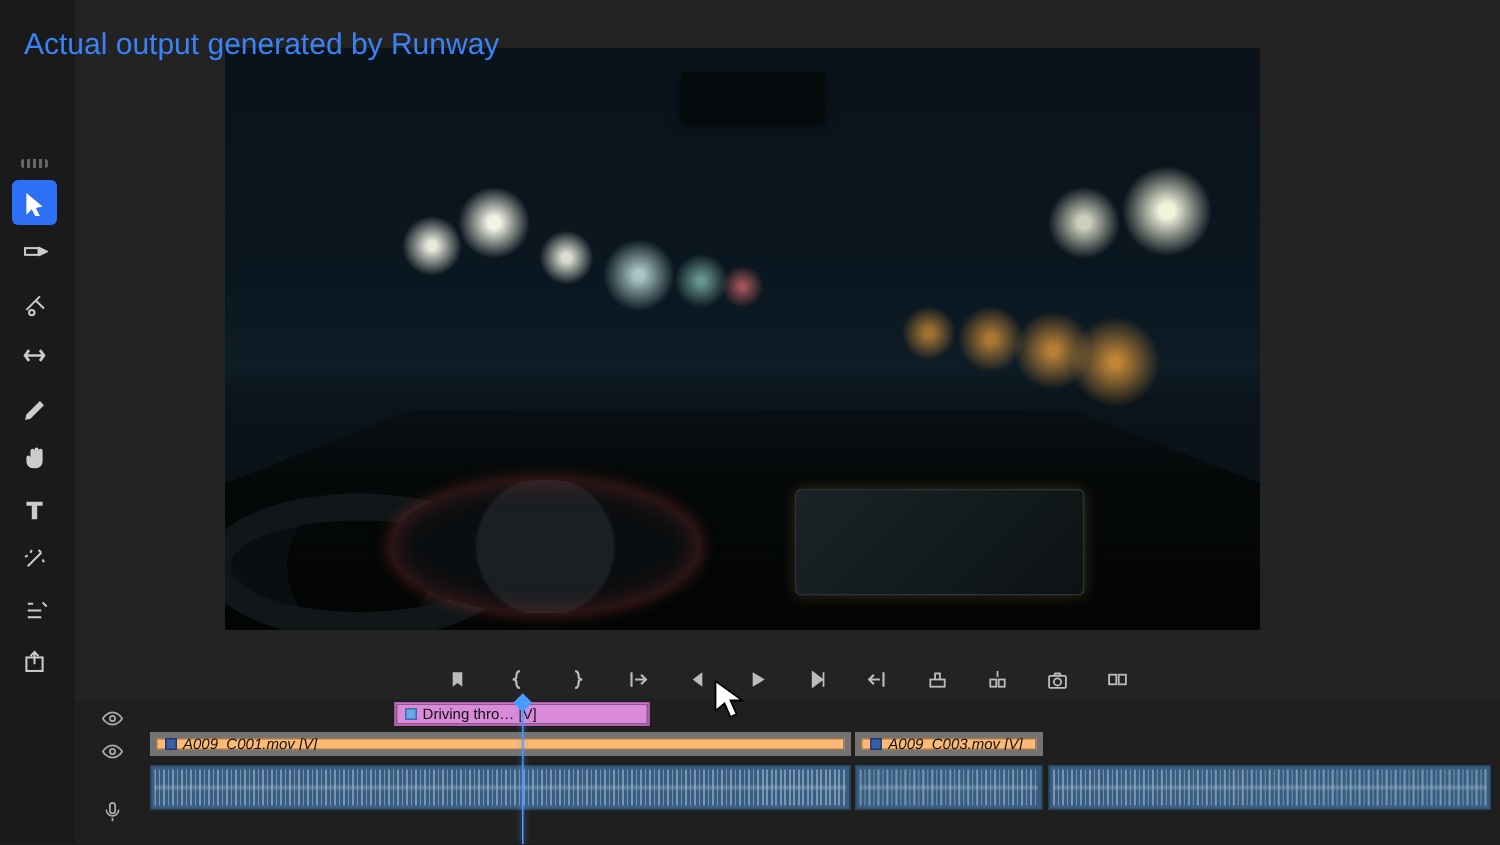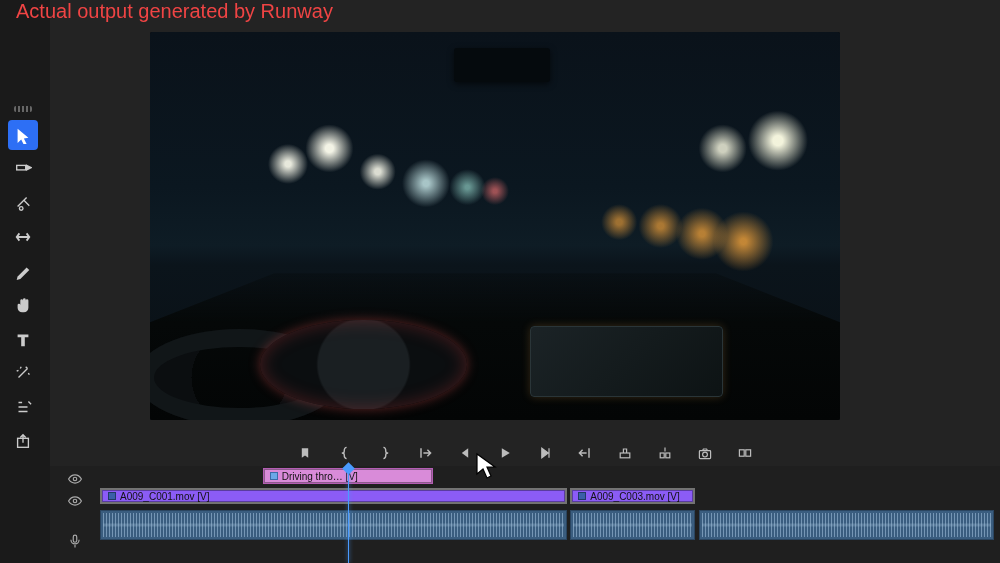--- a/index.html
+++ b/index.html
@@ -5,22 +5,22 @@
   * { box-sizing: border-box; margin: 0; padding: 0; }
   body {
     width: 1000px; height: 563px;
     background: #1a1a1a;
     font-family: -apple-system, "Segoe UI", Arial, sans-serif;
     color: #e8e8e8;
     overflow: hidden;
     position: relative;
   }
   .caption {
-    position: absolute; top: 0; left: 16px;
-    font-size: 20px; font-weight: 500; color: #ef4444;
+    position: absolute; top: 19px; left: 16px;
+    font-size: 20px; font-weight: 500; color: #3b82f6;
     z-index: 100;
   }
   .left-toolbar {
     position: absolute; left: 8px; top: 106px;
     display: flex; flex-direction: column; gap: 4px;
     align-items: center;
   }
   .left-toolbar .grip {
     width: 18px; height: 6px; border-radius: 2px;
     background: repeating-linear-gradient(90deg,#666 0 2px,transparent 2px 4px);
@@ -117,21 +117,21 @@
   .clip {
     position: absolute; top: 0; height: 100%; overflow: hidden;
     font-size: 10px; line-height: 15px; padding: 0 6px;
     box-shadow: inset 0 0 0 1px rgba(0,0,0,.35);
     white-space: nowrap;
     display: flex; align-items: center; gap: 4px;
   }
   .clip .chip { width:8px;height:8px;background:#3a5fa8;border:1px solid #223a66;flex-shrink:0; }
   .clip.pink { background:#d98bd9; color:#111; border:1px solid #b45db4; }
   .clip.pink .chip { background:#6aa8e8; border-color:#3b6ca8; }
-  .clip.blue { background:#8b5cf6; color:#111; border:2px solid #737373; }
+  .clip.blue { background:#fdba74; color:#111; border:4px solid #737373;font-style:italic; }
   .audio-clip {
     position:absolute; top:0; height:100%;
     background:#3a5d7f; border:1px solid #2a4560;
     overflow:hidden;
   }
   .waveform {
     position:absolute; inset:2px;
     background:
       repeating-linear-gradient(90deg,
         rgba(200,230,255,.6) 0 1px, transparent 1px 3px),

